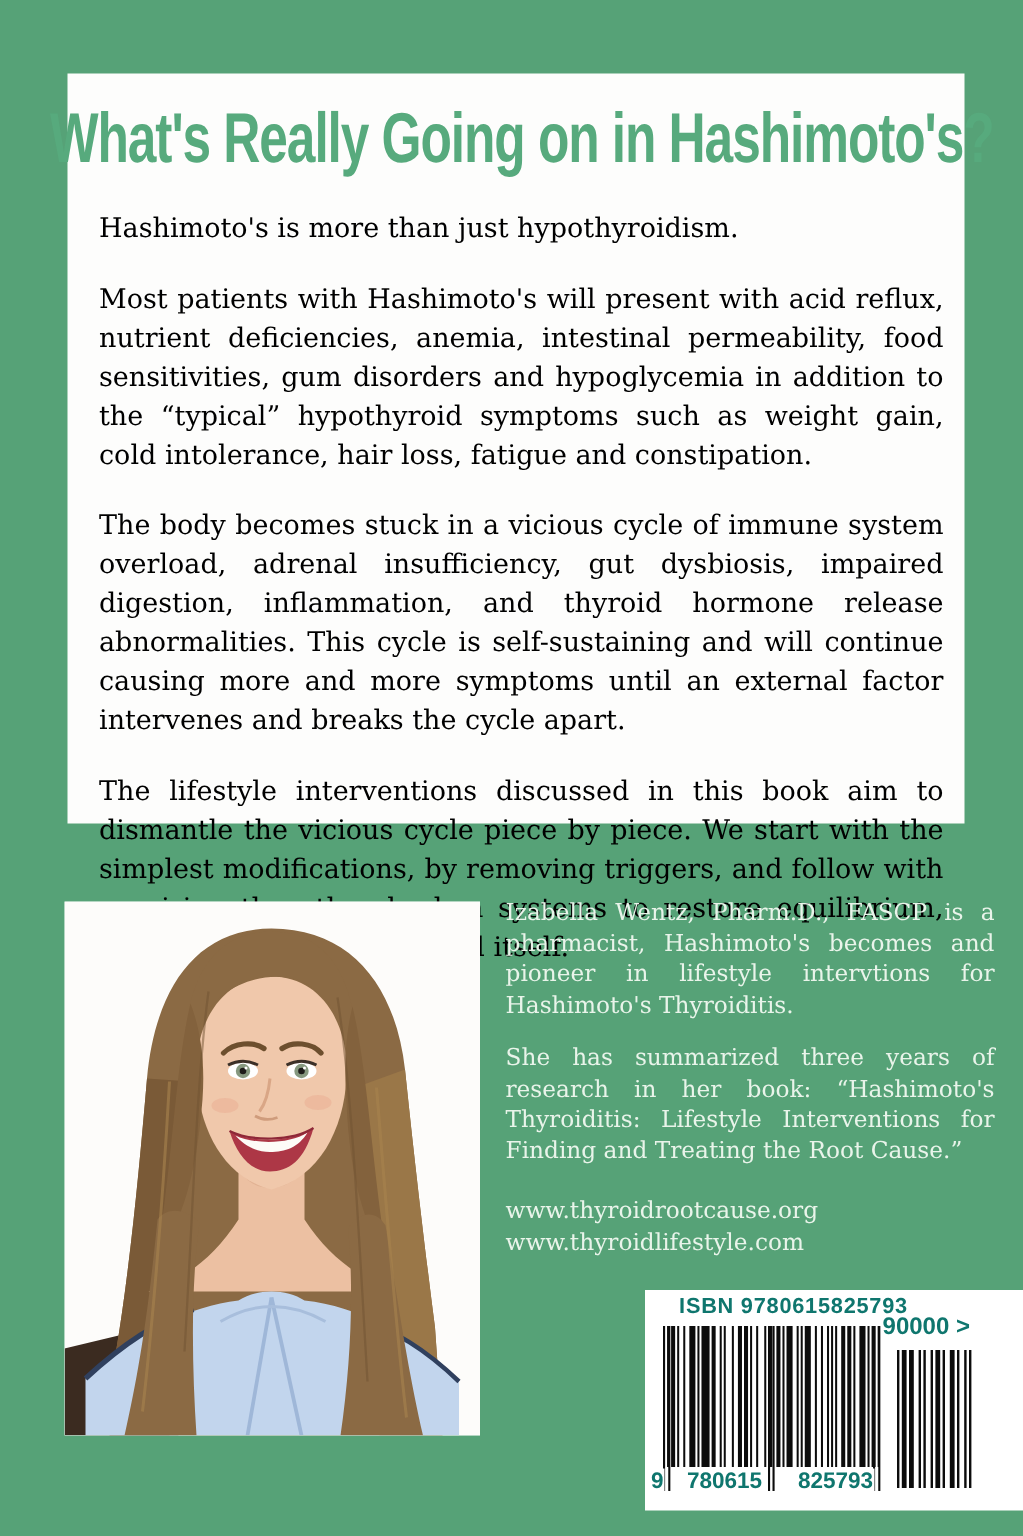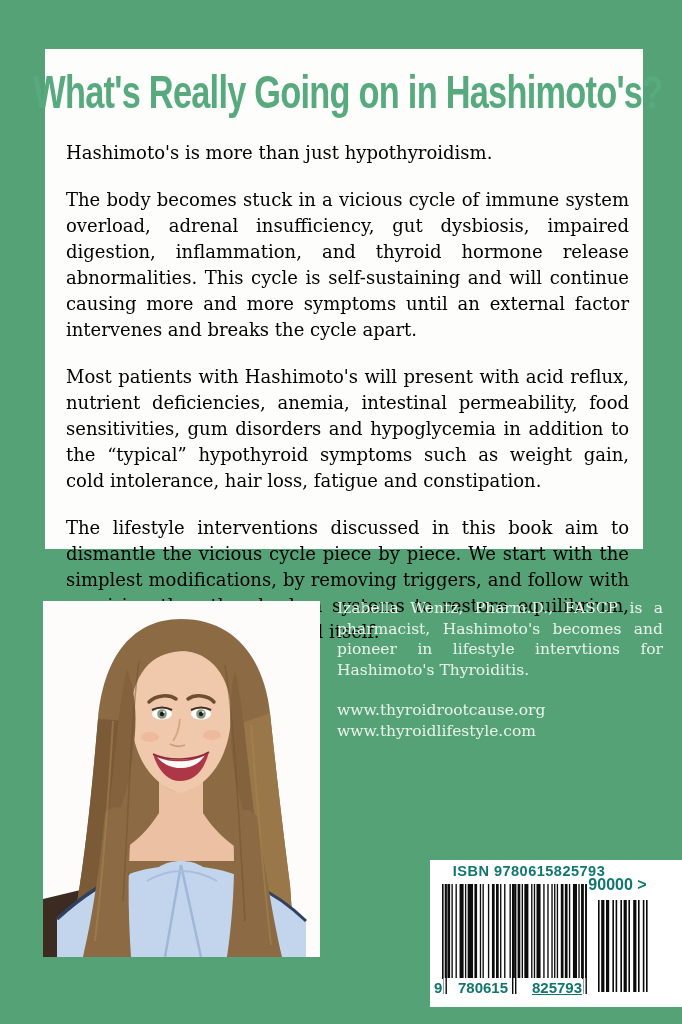--- a/index.html
+++ b/index.html
@@ -56,34 +56,34 @@
     font-size:16px;font-weight:700;
   }
   .barcode svg{position:absolute;left:0;top:0;}
   .digits{
     position:absolute;top:119px;left:0;width:190px;height:20px;
     font-size:15px;font-weight:700;
   }
   .digits span{position:absolute;background:#fff;padding:0 1px;}
   .d-left{left:3px;}
   .d-mid{left:27px;text-align:center;}
-  .d-right{left:101px;text-decoration:underline;}
+  .d-right{left:101px;}
 </style>
 </head>
 <body>
 
 <div class="cover">
 
   <div class="panel">
     <div class="title-wrap">
       <h1 class="title">What's Really Going on in Hashimoto's?</h1>
     </div>
     <p class="body-par first">Hashimoto's is more than just hypothyroidism.</p>
+    <p class="body-par">Most patients with Hashimoto's will present with acid reflux, nutrient deficiencies, anemia, intestinal permeability, food sensitivities, gum disorders and hypoglycemia in addition to the “typical” hypothyroid symptoms such as weight gain, cold intolerance, hair loss, fatigue and constipation.</p>
     <p class="body-par">The body becomes stuck in a vicious cycle of immune system overload, adrenal insufficiency, gut dysbiosis, impaired digestion, inflammation, and thyroid hormone release abnormalities. This cycle is self-sustaining and will continue causing more and more symptoms until an external factor intervenes and breaks the cycle apart.</p>
-    <p class="body-par">Most patients with Hashimoto's will present with acid reflux, nutrient deficiencies, anemia, intestinal permeability, food sensitivities, gum disorders and hypoglycemia in addition to the “typical” hypothyroid symptoms such as weight gain, cold intolerance, hair loss, fatigue and constipation.</p>
     <p class="body-par">The lifestyle interventions discussed in this book aim to dismantle the vicious cycle piece by piece. We start with the simplest modifications, by removing triggers, and follow with repairing the other broken systems to restore equilibrium, allowing the body to rebuild itself.</p>
   </div>
 
   <div class="photo">
     <svg width="277" height="356" viewBox="0 0 277 356" xmlns="http://www.w3.org/2000/svg">
       <rect x="0" y="0" width="277" height="356" fill="#fdfcfa"></rect>
 
       <path d="M0,298 L50,286 L76,356 L0,356 Z" fill="#3b2b20"></path>
 
       <path d="M138,18 C85,18 60,62 55,118 C50,176 44,242 34,302 L30,356 L252,356 L247,284 C239,222 232,160 227,112 C221,58 192,18 138,18 Z" fill="#8b6a44"></path>
@@ -134,20 +134,21 @@
       <path d="M214,216 C223,272 229,312 239,356 L184,356 C191,308 193,258 189,218 C197,206 208,206 214,216 Z" fill="#8b6a44"></path>
       <path d="M70,120 C66,190 60,270 52,340" stroke="#a9834f" stroke-width="2" fill="none" opacity="0.6"></path>
       <path d="M208,124 C214,196 220,276 228,344" stroke="#a9834f" stroke-width="2" fill="none" opacity="0.6"></path>
       <path d="M96,60 C88,120 86,200 80,300" stroke="#6f5231" stroke-width="1.5" fill="none" opacity="0.5"></path>
       <path d="M182,64 C192,130 196,220 202,320" stroke="#6f5231" stroke-width="1.5" fill="none" opacity="0.5"></path>
     </svg>
   </div>
 
   <div class="bio">
     <p><span class="lead">Izabella Wentz, Pharm.D., FASCP</span><span> is a pharmacist, Hashimoto's becomes and pioneer in lifestyle intervtions for Hashimoto's Thyroiditis.</span></p>
+    <p>She has summarized three years of research in her book: “Hashimoto's Thyroiditis: Lifestyle Interventions for Finding and Treating the Root Cause.”</p>
     <div class="urls">
       <div>www.thyroidrootcause.org</div>
       <div>www.thyroidlifestyle.com</div>
     </div>
   </div>
 
   <div class="barcode">
     <div class="isbn">ISBN 9780615825793</div>
     <div class="price">90000 &gt;</div>
     <svg width="229" height="147" viewBox="0 0 229 147" xmlns="http://www.w3.org/2000/svg">

